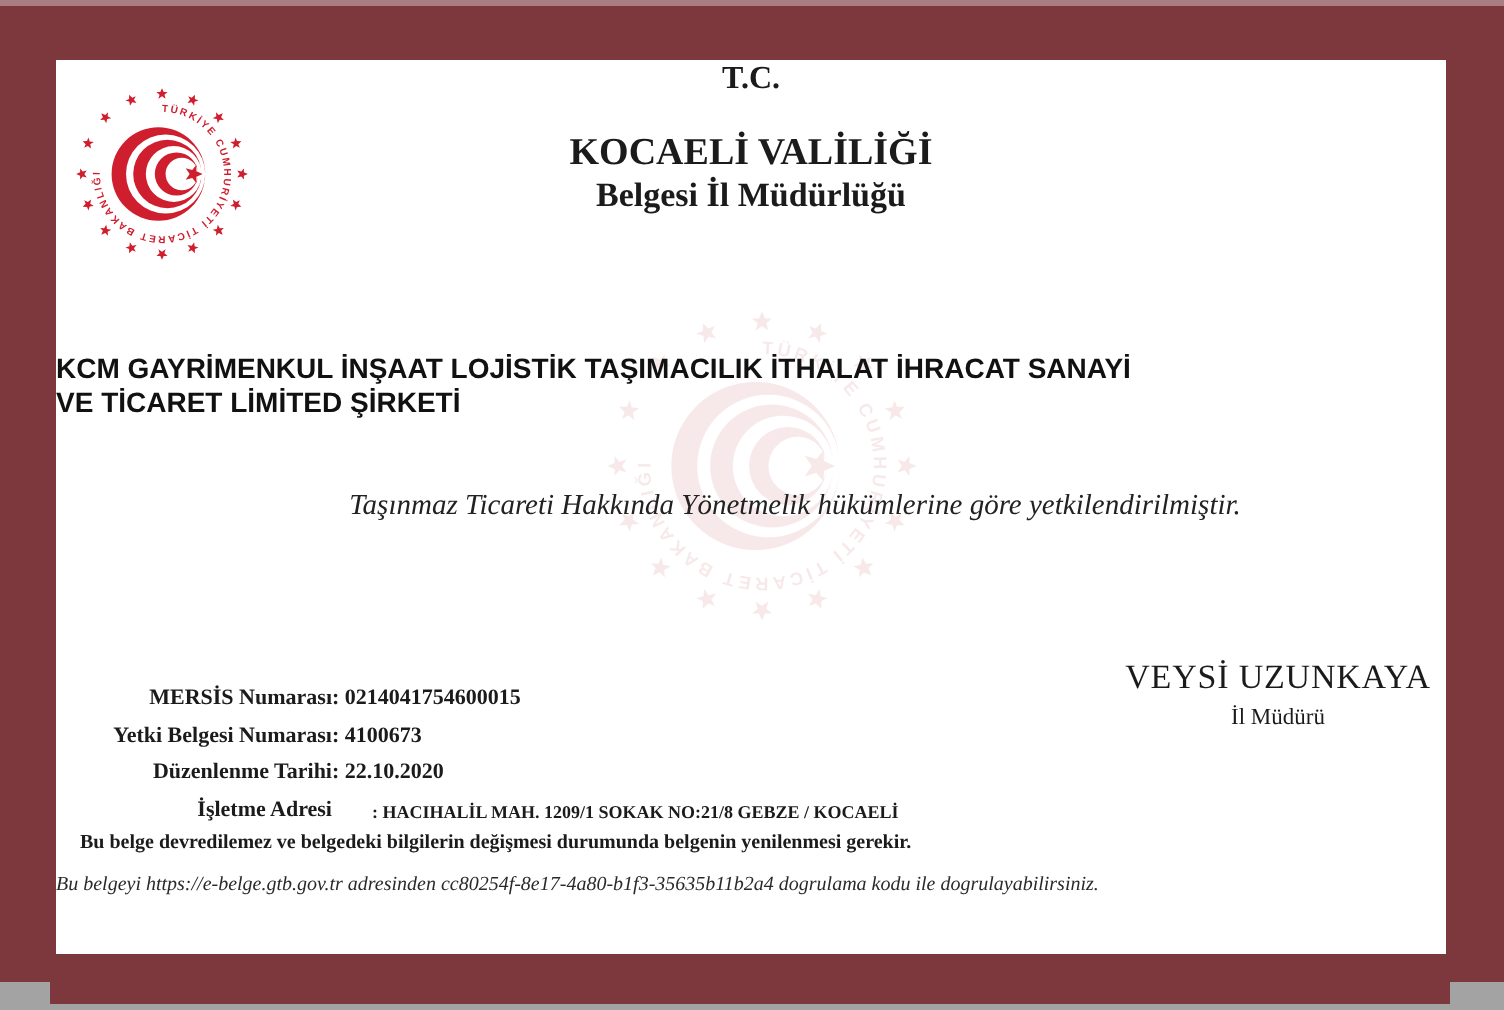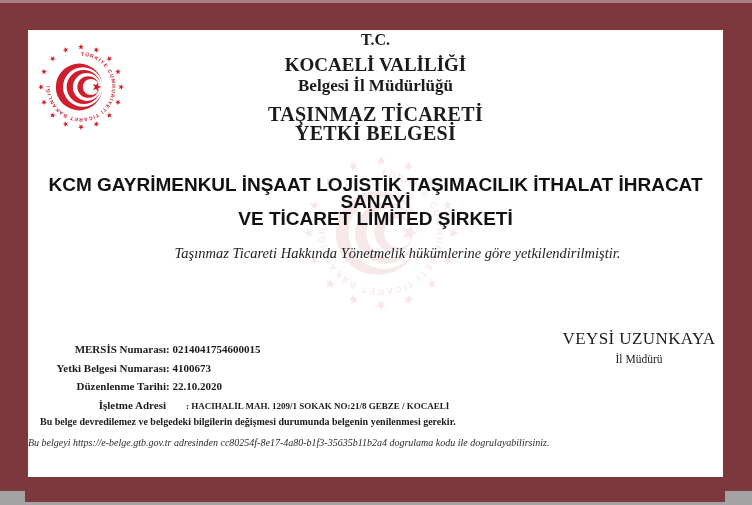--- a/index.html
+++ b/index.html
@@ -10,26 +10,26 @@
   .mat-highlight{position:absolute;left:0;top:0;width:752px;height:3px;background:#b18a8e;opacity:.85;}
   .lip{position:absolute;left:25px;top:477px;width:700px;height:25px;background:#7d383e;}
   
   .paper{position:absolute;left:28px;top:30px;width:695px;height:447px;background:#ffffff;}
   
   .logo{position:absolute;left:8px;top:12px;width:90px;height:90px;color:#cf1f2f;}
   .watermark{position:absolute;left:272px;top:122px;width:162px;height:162px;color:#c96a73;opacity:.14;}
   
   .header{position:absolute;left:0;top:2px;width:100%;text-align:center;font-weight:bold;line-height:1.0;}
   .h-tc{font-size:16px;}
-  .h-val{font-size:19px;margin-top:7px;}
+  .h-val{font-size:19px;margin-top:19px;}
   .h-mud{font-size:17px;margin-top:3px;}
   .title{position:absolute;left:0;top:75px;width:100%;text-align:center;font-weight:bold;
          font-size:20px;line-height:19px;letter-spacing:.3px;}
-  .company{position:absolute;left:0;top:146px;width:100%;text-align:center;
-           font-family:"Liberation Sans",sans-serif;font-weight:bold;font-size:19px;
+  .company{position:absolute;left:0;top:146px;width:100%;text-align:left;
+           font-family:"Liberation Sans",sans-serif;font-weight:bold;font-size:14px;
            line-height:17px;color:#111;}
   .statement{position:absolute;left:0;top:215px;width:100%;text-align:center;
              font-style:italic;font-size:14.5px;color:#222;margin-left:22px;}
   .signature{position:absolute;left:521px;top:299px;width:180px;text-align:center;}
   .sig-name{font-size:17px;letter-spacing:.4px;}
   .sig-title{font-size:11.5px;margin-top:4px;}
   
   .fields{position:absolute;left:12px;top:313px;width:600px;font-weight:bold;font-size:11px;text-align:right;}
   .frow{display:flex;height:18.5px;align-items:flex-start;}
   .flabel{width:126px;flex:none;}
@@ -91,24 +91,20 @@
     <svg class="logo" viewBox="0 0 100 100">
       <use href="#emblem"></use>
     </svg>
 
     <div class="header">
       <div class="h-tc">T.C.</div>
       <div class="h-val">KOCAELİ VALİLİĞİ</div>
       <div class="h-mud">Belgesi İl Müdürlüğü</div>
     </div>
 
-    <div class="title">
-      <div>TAŞINMAZ TİCARETİ</div>
-      <div>YETKİ BELGESİ</div>
-    </div>
 
     <div class="company">
       <div>KCM GAYRİMENKUL İNŞAAT LOJİSTİK TAŞIMACILIK İTHALAT İHRACAT SANAYİ</div>
       <div>VE TİCARET LİMİTED ŞİRKETİ</div>
     </div>
 
     <div class="statement">Taşınmaz Ticareti Hakkında Yönetmelik hükümlerine göre yetkilendirilmiştir.</div>
 
     <div class="signature">
       <div class="sig-name">VEYSİ UZUNKAYA</div>

